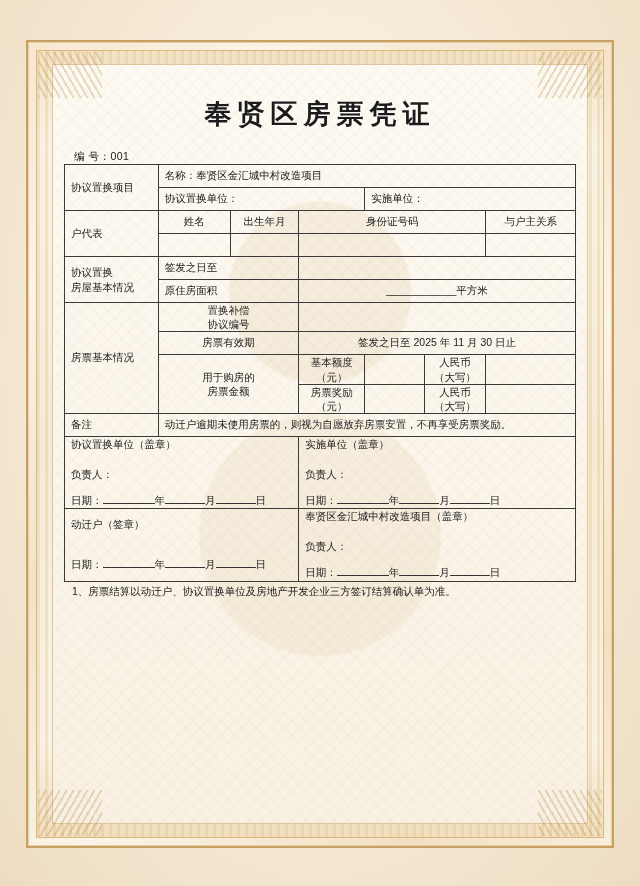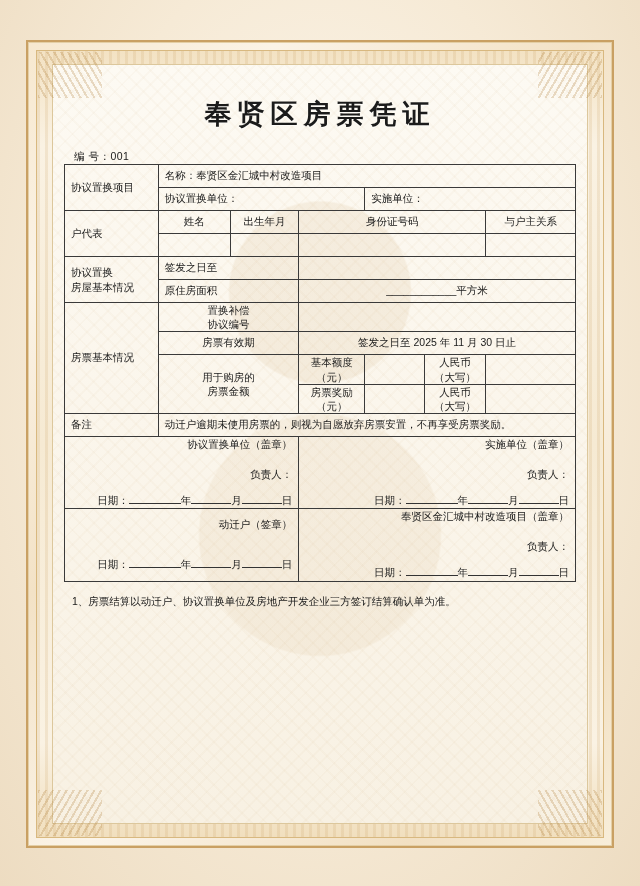--- a/index.html
+++ b/index.html
@@ -88,23 +88,22 @@
     padding:0 6px;
     vertical-align:middle;
     line-height:1.5;
     height:22px;
   }
   .lbl{text-align:left;}
   .ctr{text-align:center;margin-top:8px;}
   .lft{text-align:left;}
   .tall{height:46px;}
   .tall2{height:40px;}
-  .sig{height:42px;vertical-align:top;text-align:right;}
+  .sig{height:42px;vertical-align:top;}
   .notes{
-    margin-top:10px;
     font-size:10.5px;
     line-height:1.85;
   }
   .notes div{padding-left:8px;text-indent:0;}
   .notes .ln2{text-indent:0;}
   .fill-sm{display:inline-block;border-bottom:1px solid #333;width:40px;}
   .fill-md{display:inline-block;border-bottom:1px solid #333;width:52px;}
   .two-line{line-height:1.35;}
 </style>
 </head>

